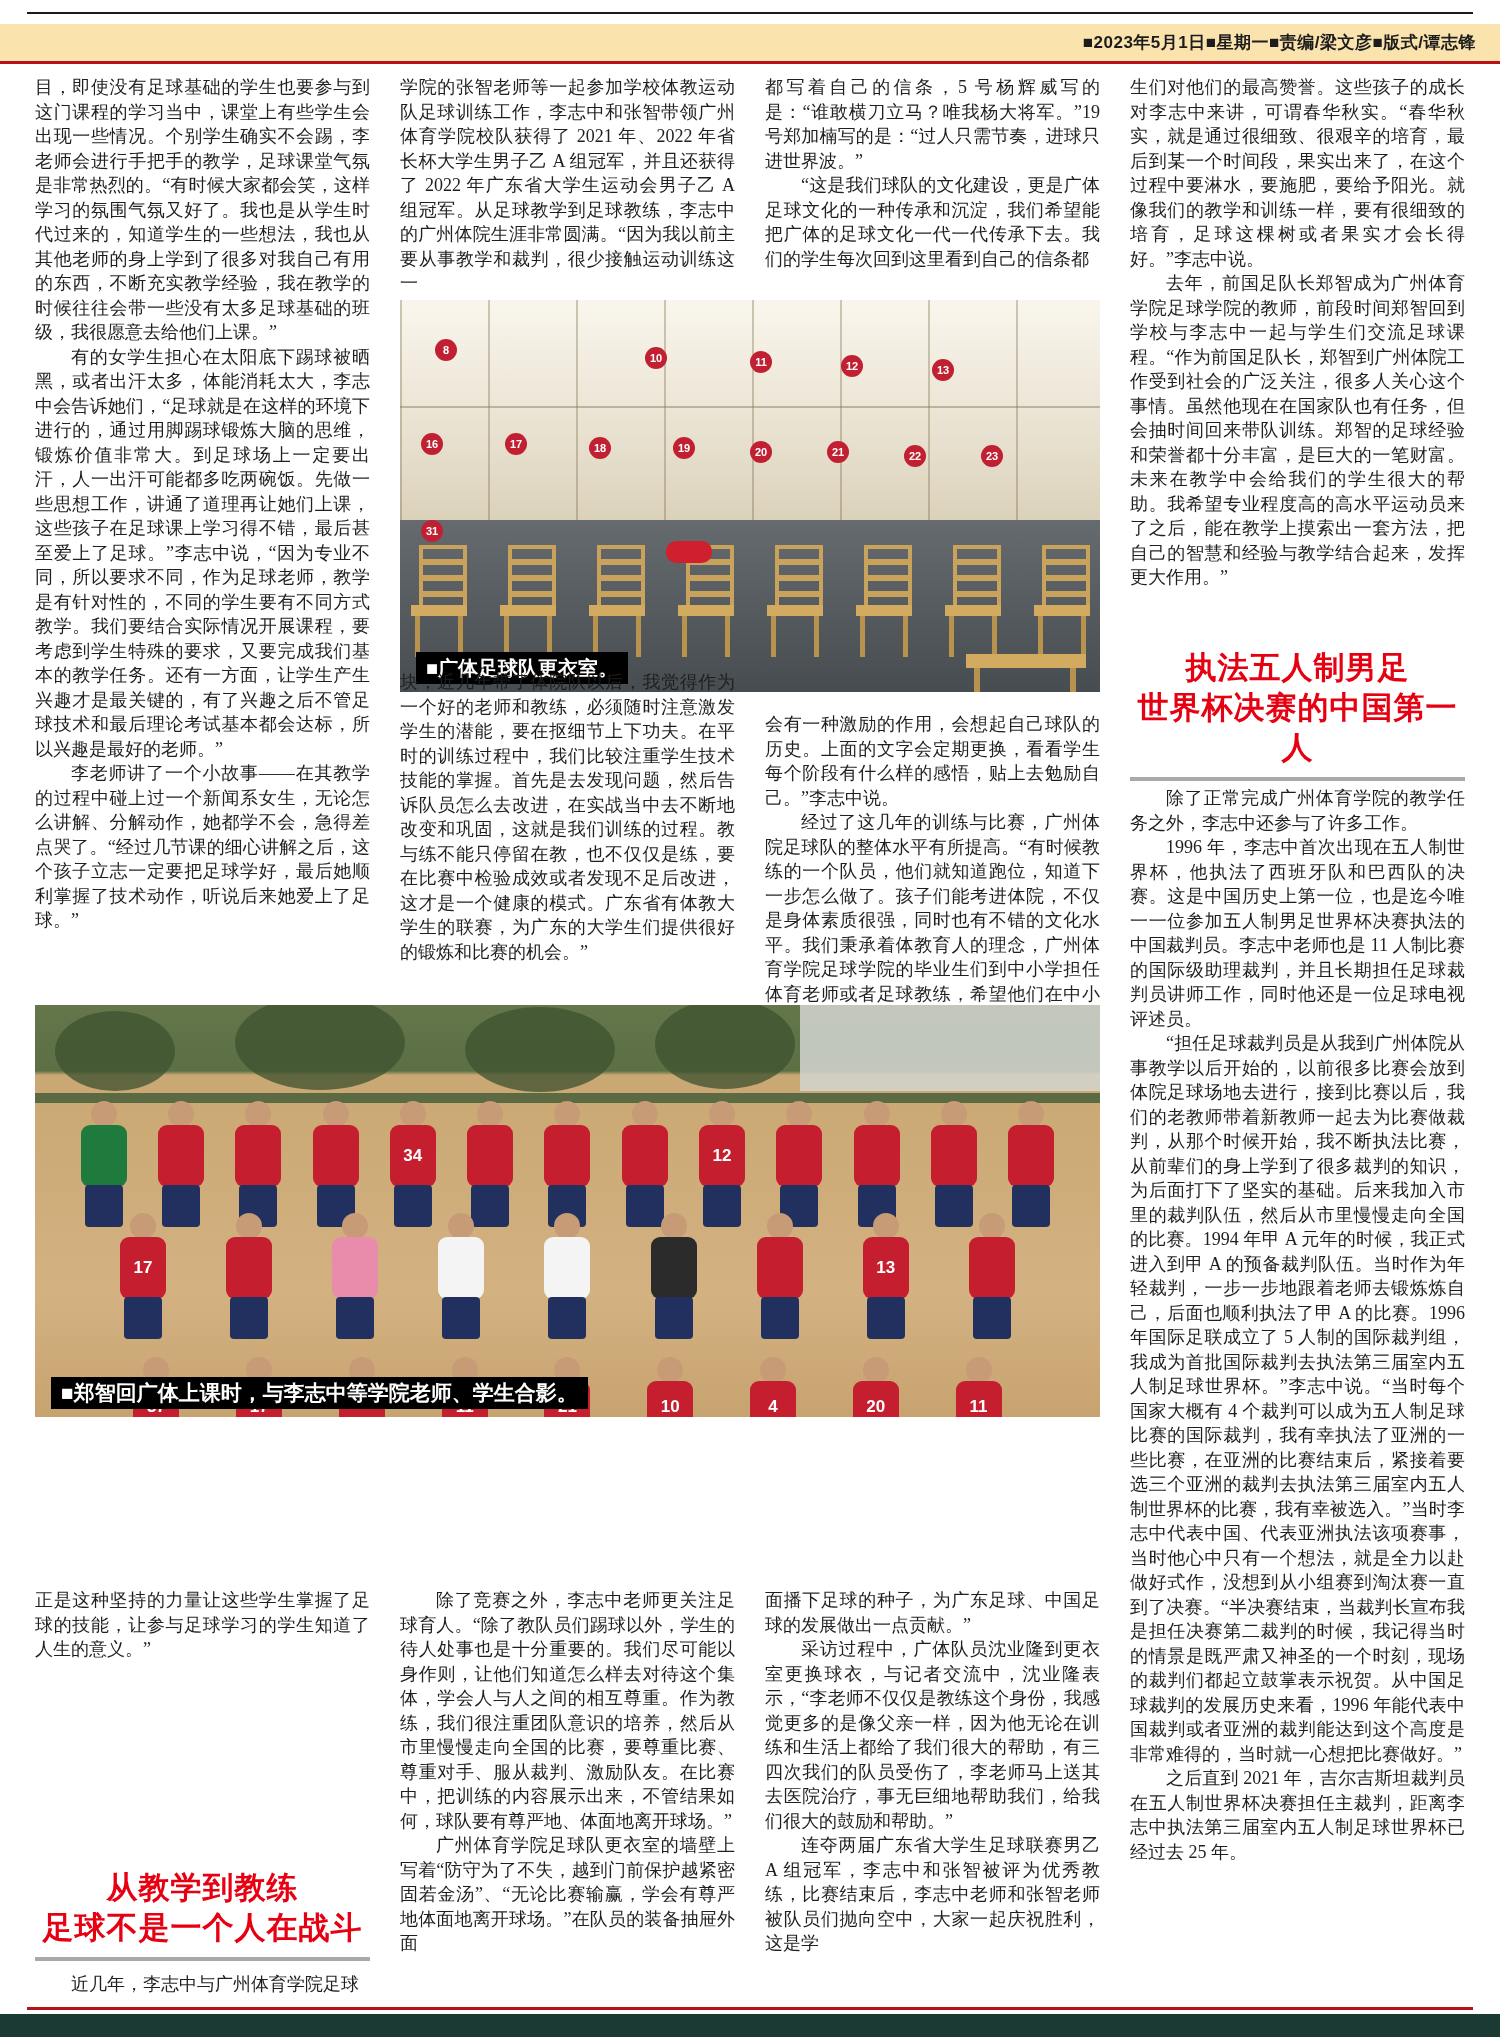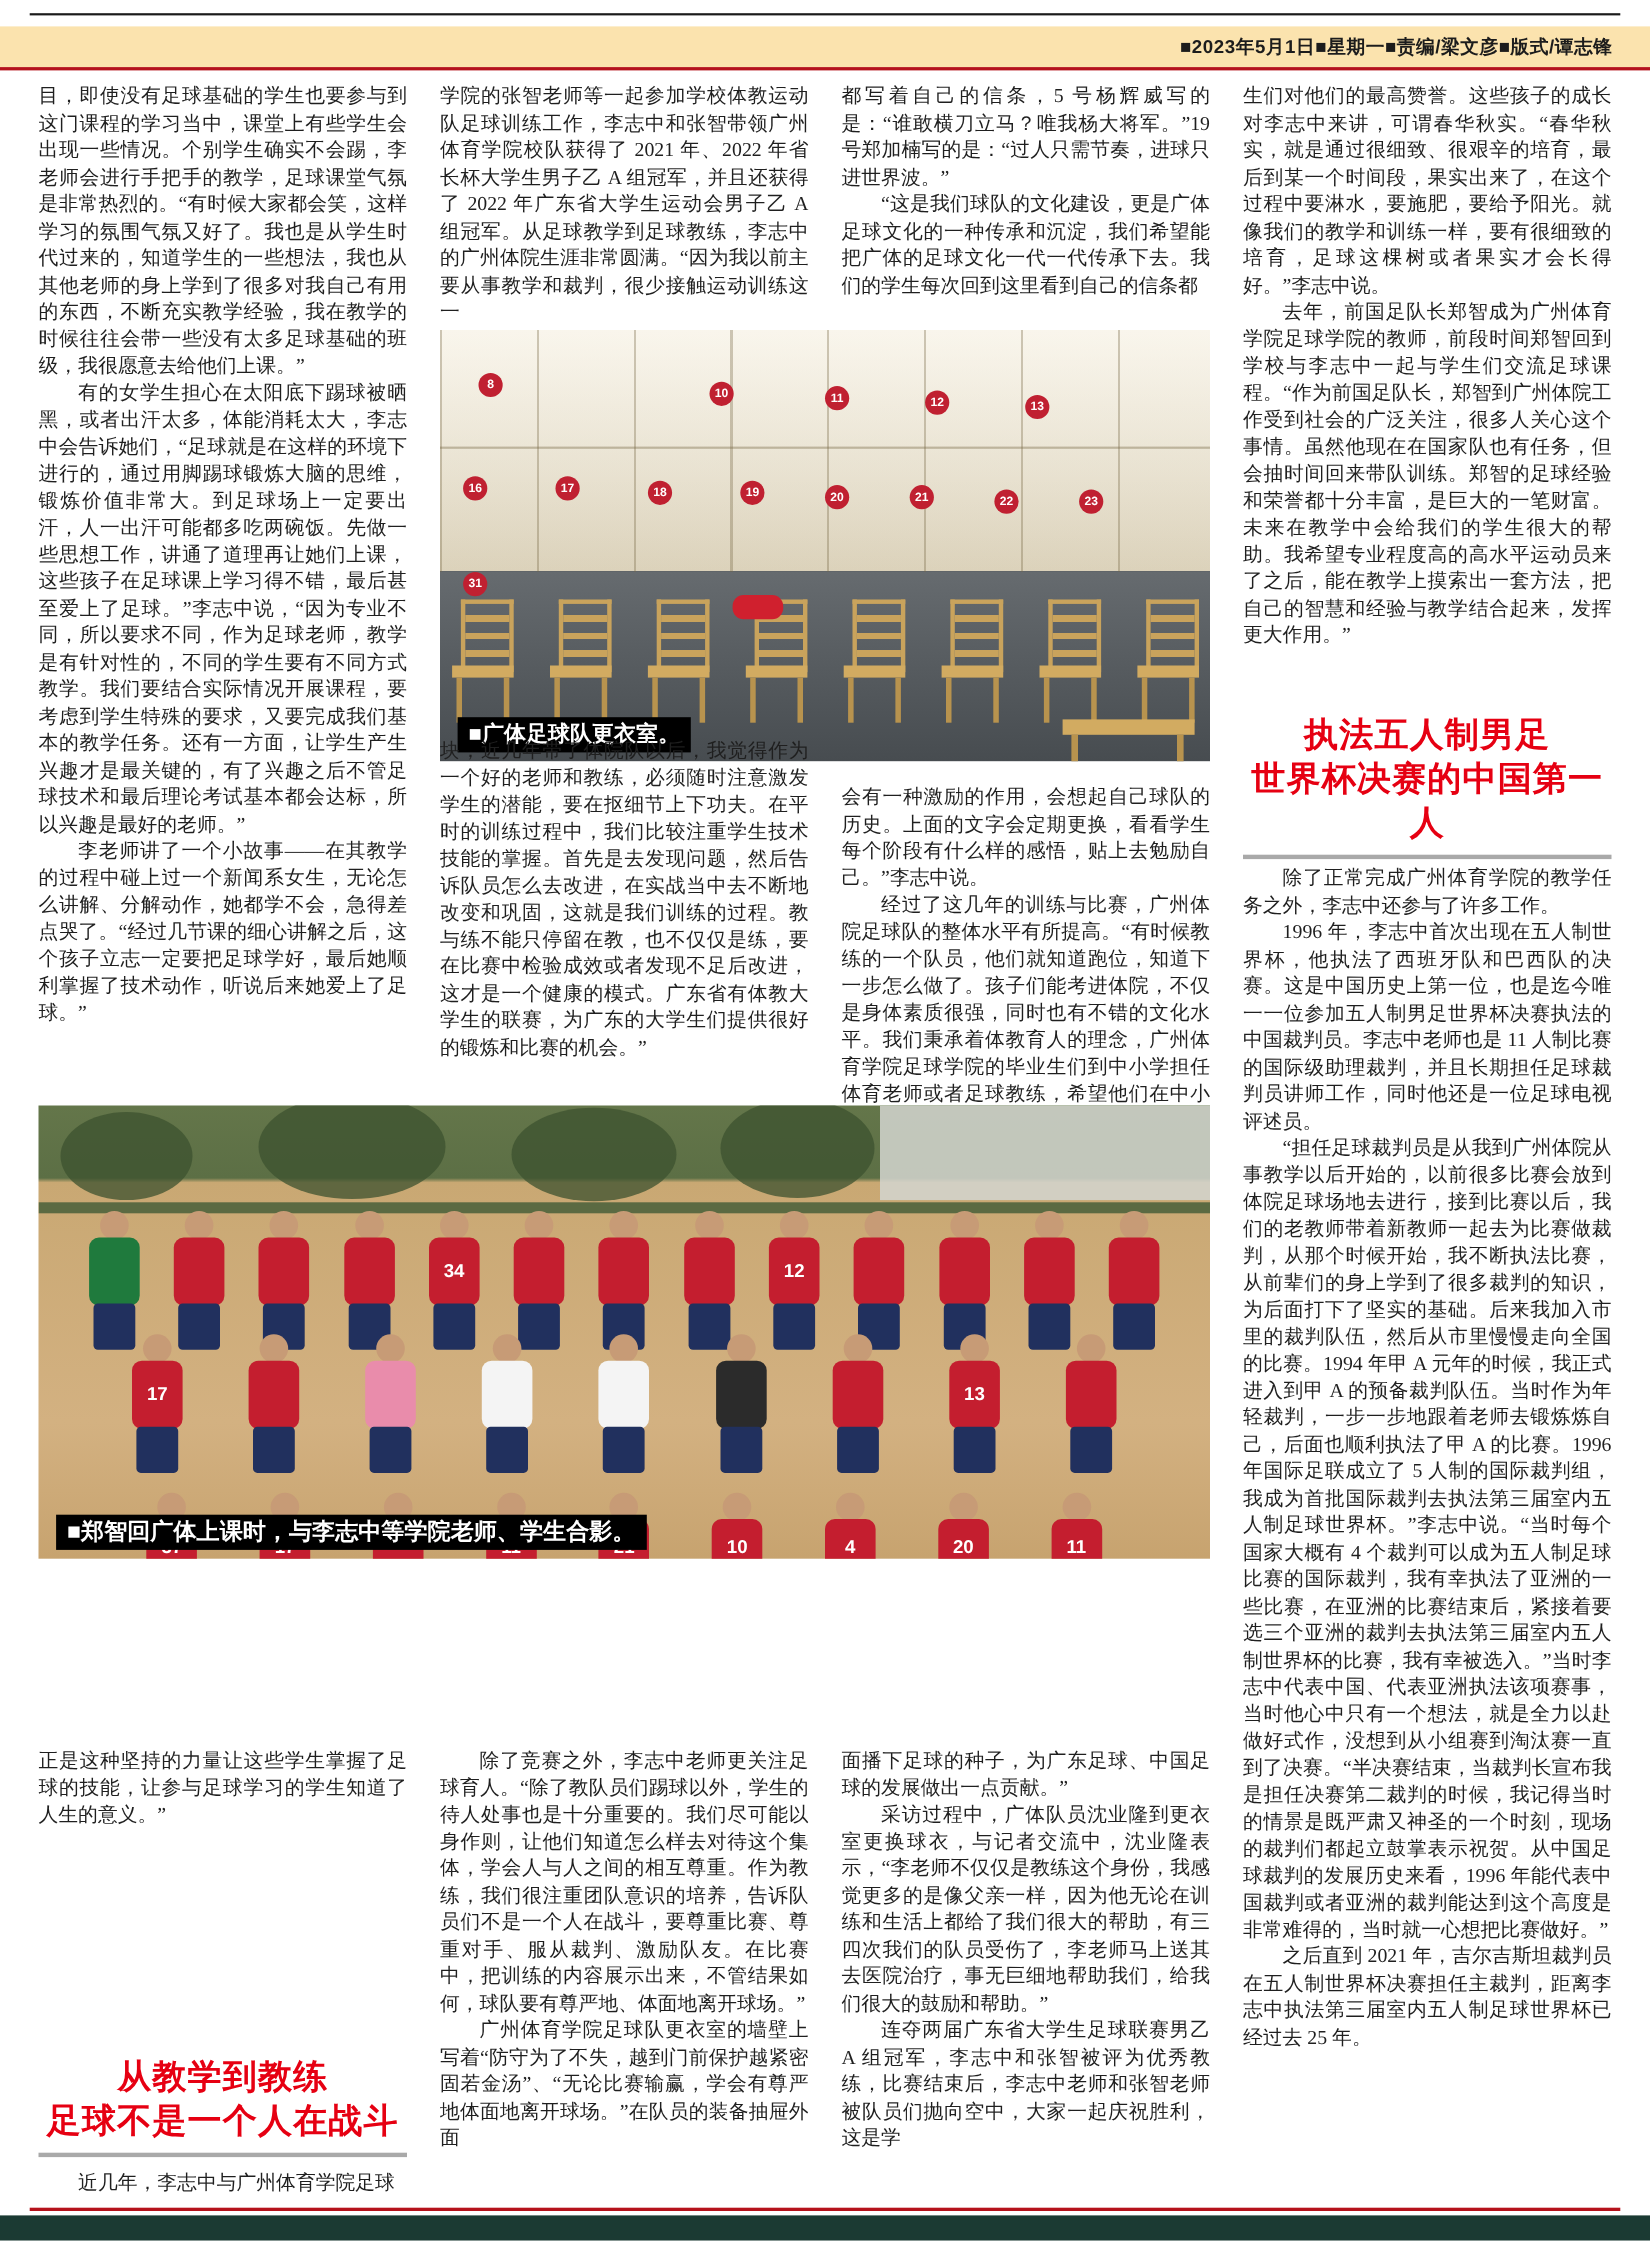--- a/index.html
+++ b/index.html
@@ -2,21 +2,21 @@
 <html><head>
 <meta charset="utf-8">
 <style>
   html,body{margin:0;padding:0;}
   body{width:1500px;height:2037px;position:relative;background:#ffffff;
        font-family:"Liberation Serif","DejaVu Serif",serif;overflow:hidden;}
   .abs{position:absolute;}
   
   #top-rule{left:27px;right:27px;top:12px;height:2px;background:#1b1b1b;}
   #date-band{left:0;right:0;top:24px;height:37px;background:#fbe3ae;}
-  #date-band .date-text{position:absolute;right:34px;top:0;line-height:37px;
+  #date-band .date-text{position:absolute;right:24px;top:0;line-height:37px;
        font-family:"Liberation Sans","DejaVu Sans",sans-serif;font-size:17px;
        font-weight:600;color:#1c1c1c;letter-spacing:.5px;}
   #band-rule{left:0;right:0;top:61px;height:3px;background:#b5121b;}
   
   .col-text{width:335px;font-size:18px;line-height:24.5px;text-align:justify;
        color:#1f1f1f;overflow:hidden;}
   p.para{margin:0;}
   p.ind{text-indent:2em;}
   
   .red-head{width:335px;text-align:center;color:#e60012;
@@ -375,21 +375,21 @@
   <div class="red-head">从教学到教练</div>
   <div class="red-head">足球不是一个人在战斗</div>
   <div class="head-rule"></div>
 </div>
 
 <div class="abs col-text" style="left:35px;top:1972px;height:34px;">
     <p class="para ind">近几年，李志中与广州体育学院足球</p>
   </div>
 
 <div class="abs col-text" style="left:400px;top:1588px;height:418px;">
-    <p class="para ind">除了竞赛之外，李志中老师更关注足球育人。“除了教队员们踢球以外，学生的待人处事也是十分重要的。我们尽可能以身作则，让他们知道怎么样去对待这个集体，学会人与人之间的相互尊重。作为教练，我们很注重团队意识的培养，告诉队员们不是一个人在战斗，要尊重比赛、尊重对手、服从裁判、激励队友。在比赛中，把训练的内容展示出来，不管结果如何，球队要有尊严地、体面地离开球场。”</p>
+    <p class="para ind">除了竞赛之外，李志中老师更关注足球育人。“除了教队员们踢球以外，学生的待人处事也是十分重要的。我们尽可能以身作则，让他们知道怎么样去对待这个集体，学会人与人之间的相互尊重。作为教练，我们很注重团队意识的培养，然后从市里慢慢走向全国的比赛，要尊重比赛、尊重对手、服从裁判、激励队友。在比赛中，把训练的内容展示出来，不管结果如何，球队要有尊严地、体面地离开球场。”</p>
     <p class="para ind">广州体育学院足球队更衣室的墙壁上写着“防守为了不失，越到门前保护越紧密固若金汤”、“无论比赛输赢，学会有尊严地体面地离开球场。”在队员的装备抽屉外面</p>
   </div>
 
 <div class="abs col-text" style="left:765px;top:1588px;height:418px;">
     <p class="para">面播下足球的种子，为广东足球、中国足球的发展做出一点贡献。”</p>
     <p class="para ind">采访过程中，广体队员沈业隆到更衣室更换球衣，与记者交流中，沈业隆表示，“李老师不仅仅是教练这个身份，我感觉更多的是像父亲一样，因为他无论在训练和生活上都给了我们很大的帮助，有三四次我们的队员受伤了，李老师马上送其去医院治疗，事无巨细地帮助我们，给我们很大的鼓励和帮助。”</p>
     <p class="para ind">连夺两届广东省大学生足球联赛男乙 A 组冠军，李志中和张智被评为优秀教练，比赛结束后，李志中老师和张智老师被队员们抛向空中，大家一起庆祝胜利，这是学</p>
   </div>
 
 <div class="abs" id="foot-rule"></div>

